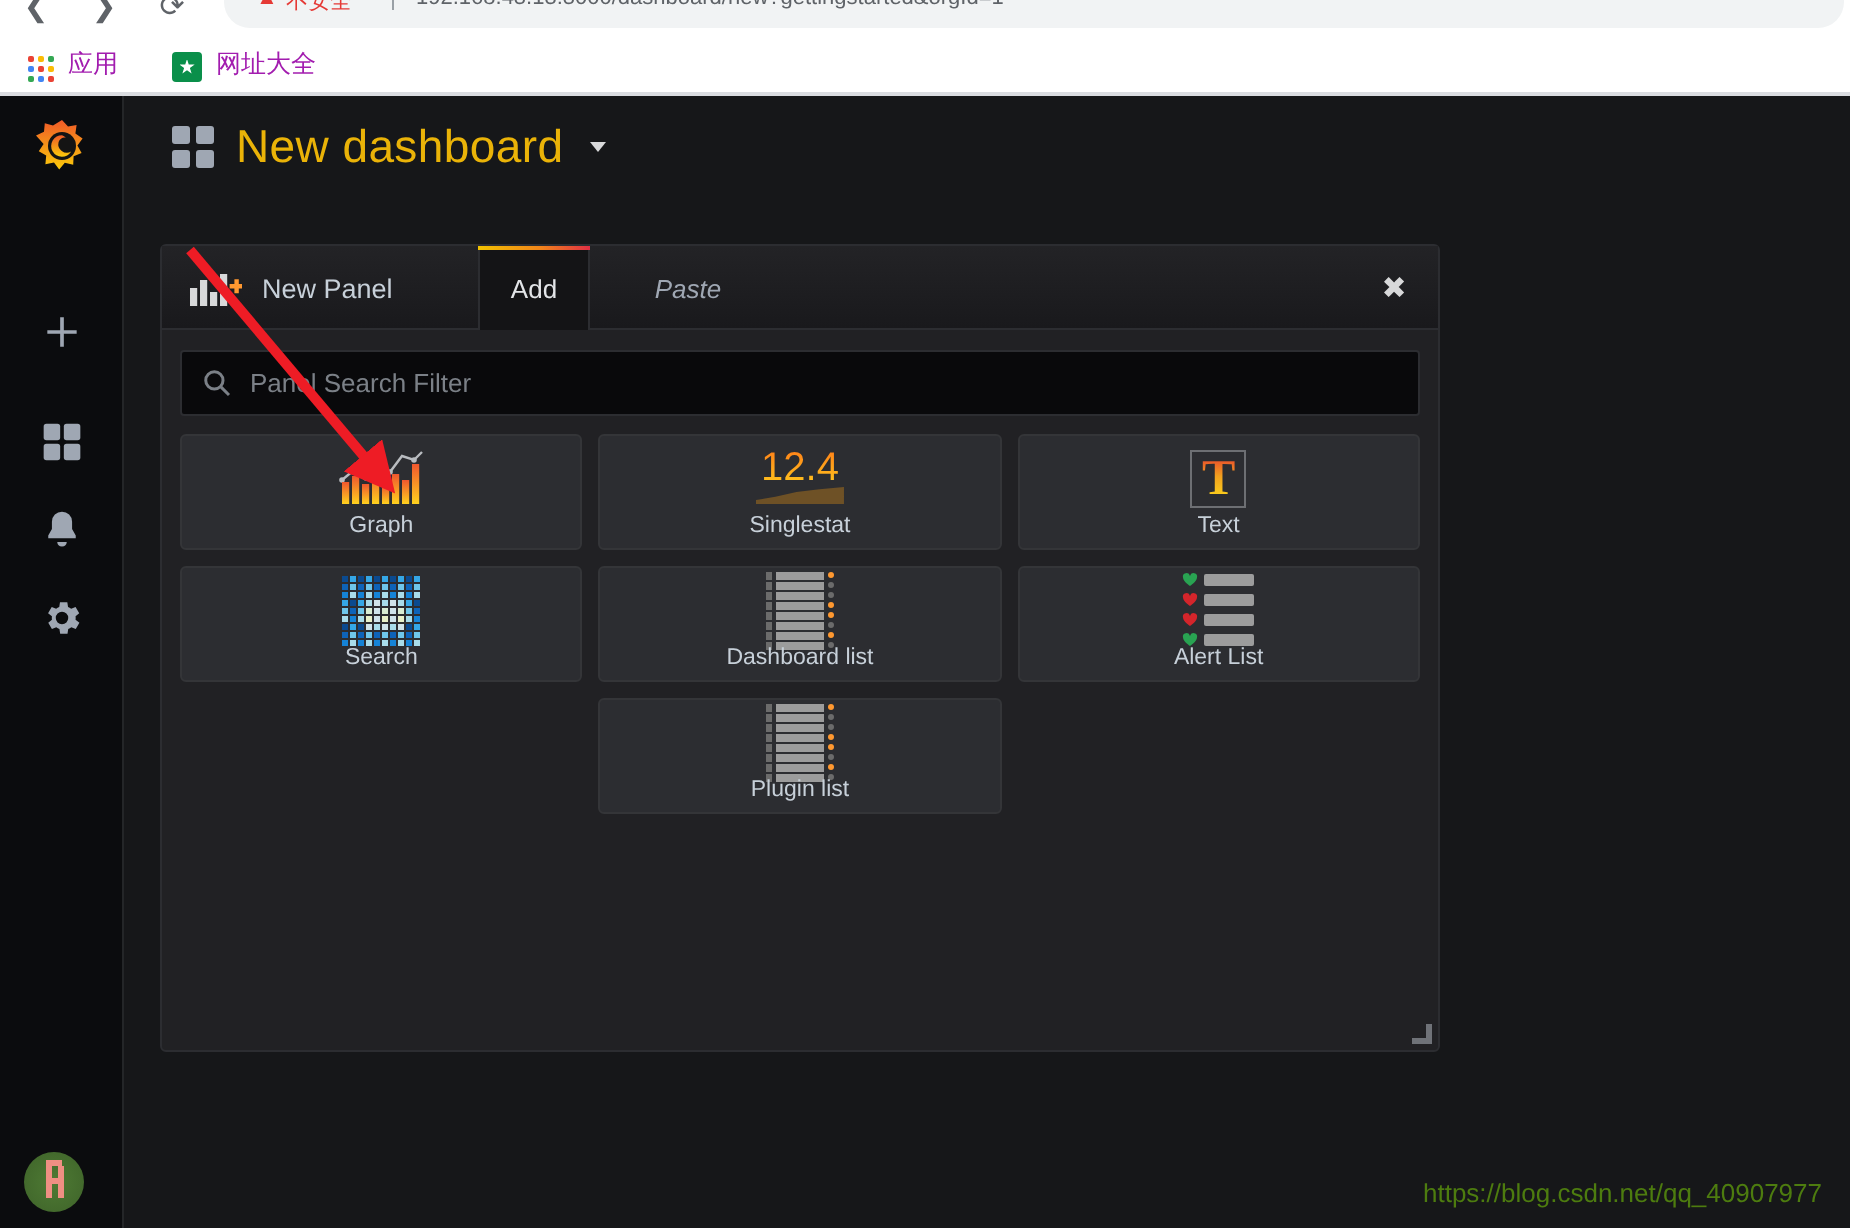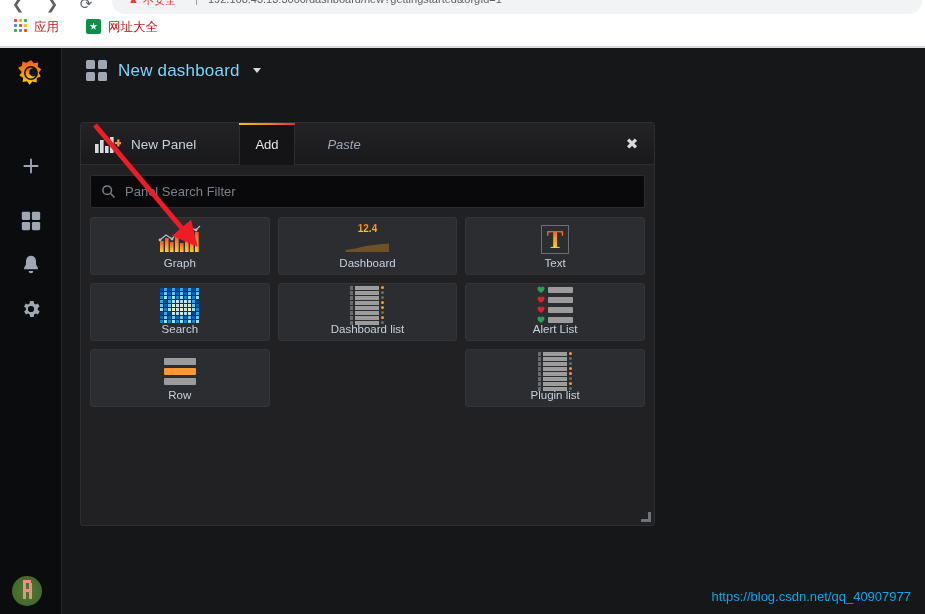--- a/index.html
+++ b/index.html
@@ -45,23 +45,23 @@
   #omnibox-url {
     position: absolute; left: 208px; top: -7px;
     color: #5f6368; font-size: 11px; white-space: nowrap;
   }
   #bookmarks-bar {
     position: absolute; top: 14px; left: 0; width: 925px; height: 32px;
     background: #ffffff;
   }
   .bookmark {
     position: absolute; top: 5px; height: 22px;
-    display: flex; align-items: flex-start; gap: 7px;
+    display: flex; align-items: flex-end; gap: 7px;
     padding: 0 6px; border-radius: 4px;
-    font-size: 12.5px; color: #b91c1c;
+    font-size: 12.5px; color: #a21caf;
   }
   #bookmark-apps { left: 8px; }
   #bookmark-sites { left: 80px; }
   .apps-grid {
     width: 13px; height: 13px;
     display: grid; grid-template-columns: repeat(3,3px); grid-template-rows: repeat(3,3px);
     gap: 2px;
   }
   .apps-grid i { display:block; width:3px; height:3px; border-radius:1px; }
   .g1{background:#ea4335}.g2{background:#fbbc05}.g3{background:#34a853}
@@ -123,32 +123,32 @@
   #dashboard-header {
     position: absolute; top: 12px; left: 86px;
     display: flex; align-items: center; gap: 11px;
   }
   #dashboard-icon {
     width: 21px; height: 21px;
     display: grid; grid-template-columns: 9px 9px; grid-template-rows: 9px 9px; gap: 3px;
   }
   #dashboard-icon i { display:block; background:#9fa7b3; border-radius:1.5px; }
   #dashboard-title {
-    font-size: 17px; color: #7dd3fc; letter-spacing: .2px;
+    font-size: 23px; color: #eab308; letter-spacing: .2px;
   }
   #dashboard-title-caret {
     width: 0; height: 0; margin-left: 2px;
     border-left: 4.5px solid transparent; border-right: 4.5px solid transparent;
     border-top: 5.5px solid #d8d9da;
   }
 
   
   #add-panel-widget {
     position: absolute; top: 74px; left: 80px;
-    width: 575px; height: 404px;
+    width: 640px; height: 404px;
     background: #212124;
     border: 1px solid #2c2d31;
     border-radius: 3px;
   }
   #panel-tabs {
     position: relative; height: 42px;
     background: linear-gradient(180deg,#232326 0%,#19191c 100%);
     border-bottom: 1px solid #2c2d31;
   }
   #new-panel-label {
@@ -207,21 +207,21 @@
     justify-content: flex-start; padding-top: 5px; cursor: pointer;
   }
   .pt-icon { height: 32px; display: flex; align-items: center; justify-content: center; }
   .pt-label { font-size: 11.5px; color: #c7d0d9; margin-top: 2px; }
 
   
   .icon-graph { position: relative; width: 44px; height: 30px; }
   .icon-singlestat { position: relative; width: 56px; height: 30px; }
   #singlestat-value {
     position: absolute; top: -1px; left: 50%; transform: translateX(-50%);
-    font-size: 10px; font-weight: bold; white-space: nowrap;
+    font-size: 20px; font-weight: normal; white-space: nowrap;
     background: linear-gradient(180deg,#ff7a18 0%,#ffd21e 100%);
     -webkit-background-clip: text; background-clip: text; color: transparent;
   }
   #singlestat-spark {
     position: absolute; bottom: 2px; left: 6px; width: 44px; height: 9px;
     background: #6e5126;
     clip-path: polygon(0% 100%, 0% 78%, 22% 60%, 46% 34%, 72% 18%, 100% 6%, 100% 100%);
   }
   .icon-table { display: grid; grid-template-columns: repeat(3, 9px); gap: 1px; }
   .icon-table i { display: block; height: 4px; background: #8e8e8e; }
@@ -271,21 +271,21 @@
   #panel-resize-handle::before { right: 0; bottom: 0; width: 10px; height: 3px; }
   #panel-resize-handle::after  { right: 0; bottom: 0; width: 3px; height: 10px; }
 
   
   #annotation-arrow {
     position: absolute; top: 0; left: 0; width: 925px; height: 614px;
     pointer-events: none;
   }
   #watermark {
     position: absolute; right: 14px; bottom: 10px;
-    font-size: 13px; color: #0ea5e9; margin-left: 11px;
+    font-size: 13px; color: #4d7c0f; margin-left: 11px;
   }
 </style>
 </head>
 <body>
 
 <div id="browser-chrome">
 
   <div id="omnibox-strip">
     <div id="omnibox-pill"></div>
     <div class="nav-btn" id="nav-back">❮</div>
@@ -440,21 +440,21 @@
           <span class="pt-label">Graph</span>
         </div>
 
         <div class="panel-type-card">
           <span class="pt-icon">
             <span class="icon-singlestat">
               <span id="singlestat-value">12.4</span>
               <span id="singlestat-spark"></span>
             </span>
           </span>
-          <span class="pt-label">Dashboard</span>
+          <span class="pt-label">Singlestat</span>
         </div>
 
 
         <div class="panel-type-card">
           <span class="pt-icon">
             <span class="icon-text">
               <span id="text-glyph">T</span>
             </span>
           </span>
           <span class="pt-label">Text</span>
@@ -631,30 +631,20 @@
                   <svg class="al-heart" viewBox="0 0 16 16">
                     <path fill="#29a352" d="M8 14S1 9.7 1 5.6A3.6 3.6 0 018 3.9 3.6 3.6 0 0115 5.6C15 9.7 8 14 8 14z"></path>
                   </svg>
                   <span class="al-bar"></span>
                 </span>
             </span>
           </span>
           <span class="pt-label">Alert List</span>
         </div>
 
-        <div class="panel-type-card">
-          <span class="pt-icon">
-            <span class="icon-row">
-                <i></i>
-                <i class="accent"></i>
-                <i></i>
-              </span>
-          </span>
-          <span class="pt-label">Row</span>
-        </div>
 
 
         <div class="panel-type-card" style="background:transparent;border-color:transparent"></div>
         <div class="panel-type-card">
           <span class="pt-icon">
             <span class="icon-pluginlist" id="pluginlist-rows">
                 <span class="dl-row">
                   <span class="dl-left"></span>
                   <span class="dl-bar"></span>
                   <span class="dl-dot on"></span>

